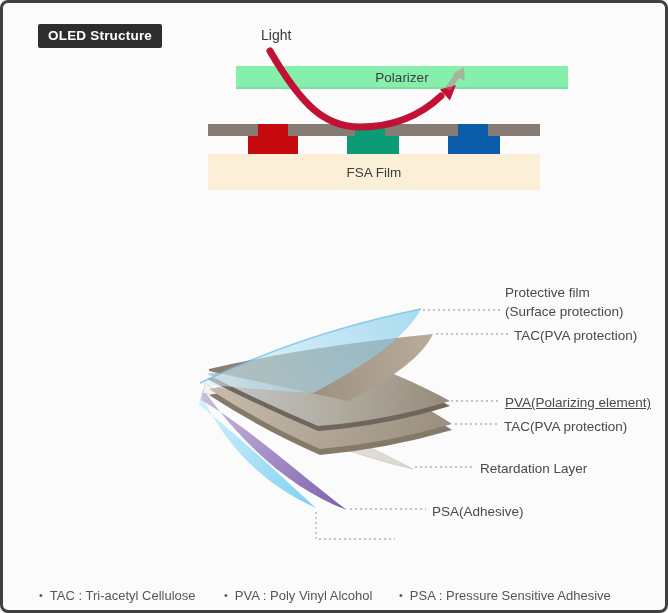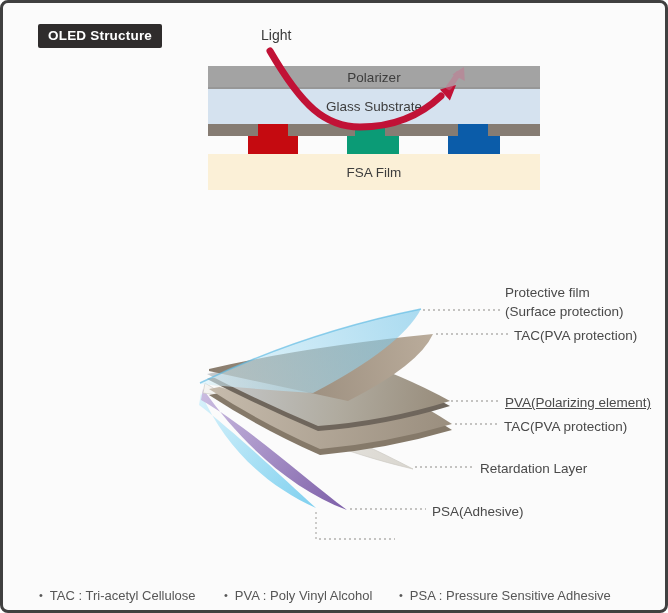--- a/index.html
+++ b/index.html
@@ -27,25 +27,22 @@
 </head>
 <body>
 
 <div class="canvas">
 
   <div class="section-title" style="left:35px;top:21px;">OLED Structure</div>
 
   <div class="light-label" style="left:258px;top:24px;">Light</div>
 
   <div class="stack">
-    <div class="layer" style="top: 0px; height: 23px; box-shadow: rgba(0, 0, 0, 0.07) 0px -2px 0px inset; background: #a3a3a3;">
+    <div class="layer" style="top: 0px; height: 23px; box-shadow: rgba(0, 0, 0, 0.07) 0px -2px 0px inset; background: #86efac; margin-left: 28px;">
       <span class="layer-label">Polarizer</span>
-    </div>
-    <div class="layer" style="top: 23px; height: 35px; background: rgb(213, 226, 239);">
-      <span class="layer-label">Glass Substrate</span>
     </div>
     <div class="layer" style="top: 58px; height: 12px; background: rgb(134, 124, 115);"></div>
 
     <div class="subpx" style="left: 50px; top: 58px; width: 30px; height: 12px; background: rgb(197, 10, 16);"></div>
     <div class="subpx" style="left: 40px; top: 70px; width: 50px; height: 18px; background: rgb(197, 10, 16);"></div>
     <div class="subpx" style="left: 147px; top: 58px; width: 30px; height: 12px; background: rgb(11, 155, 118);"></div>
     <div class="subpx" style="left: 139px; top: 70px; width: 52px; height: 18px; background: rgb(11, 155, 118);"></div>
     <div class="subpx" style="left: 250px; top: 58px; width: 30px; height: 12px; background: rgb(11, 92, 169);"></div>
     <div class="subpx" style="left: 240px; top: 70px; width: 52px; height: 18px; background: rgb(11, 92, 169);"></div>
 

